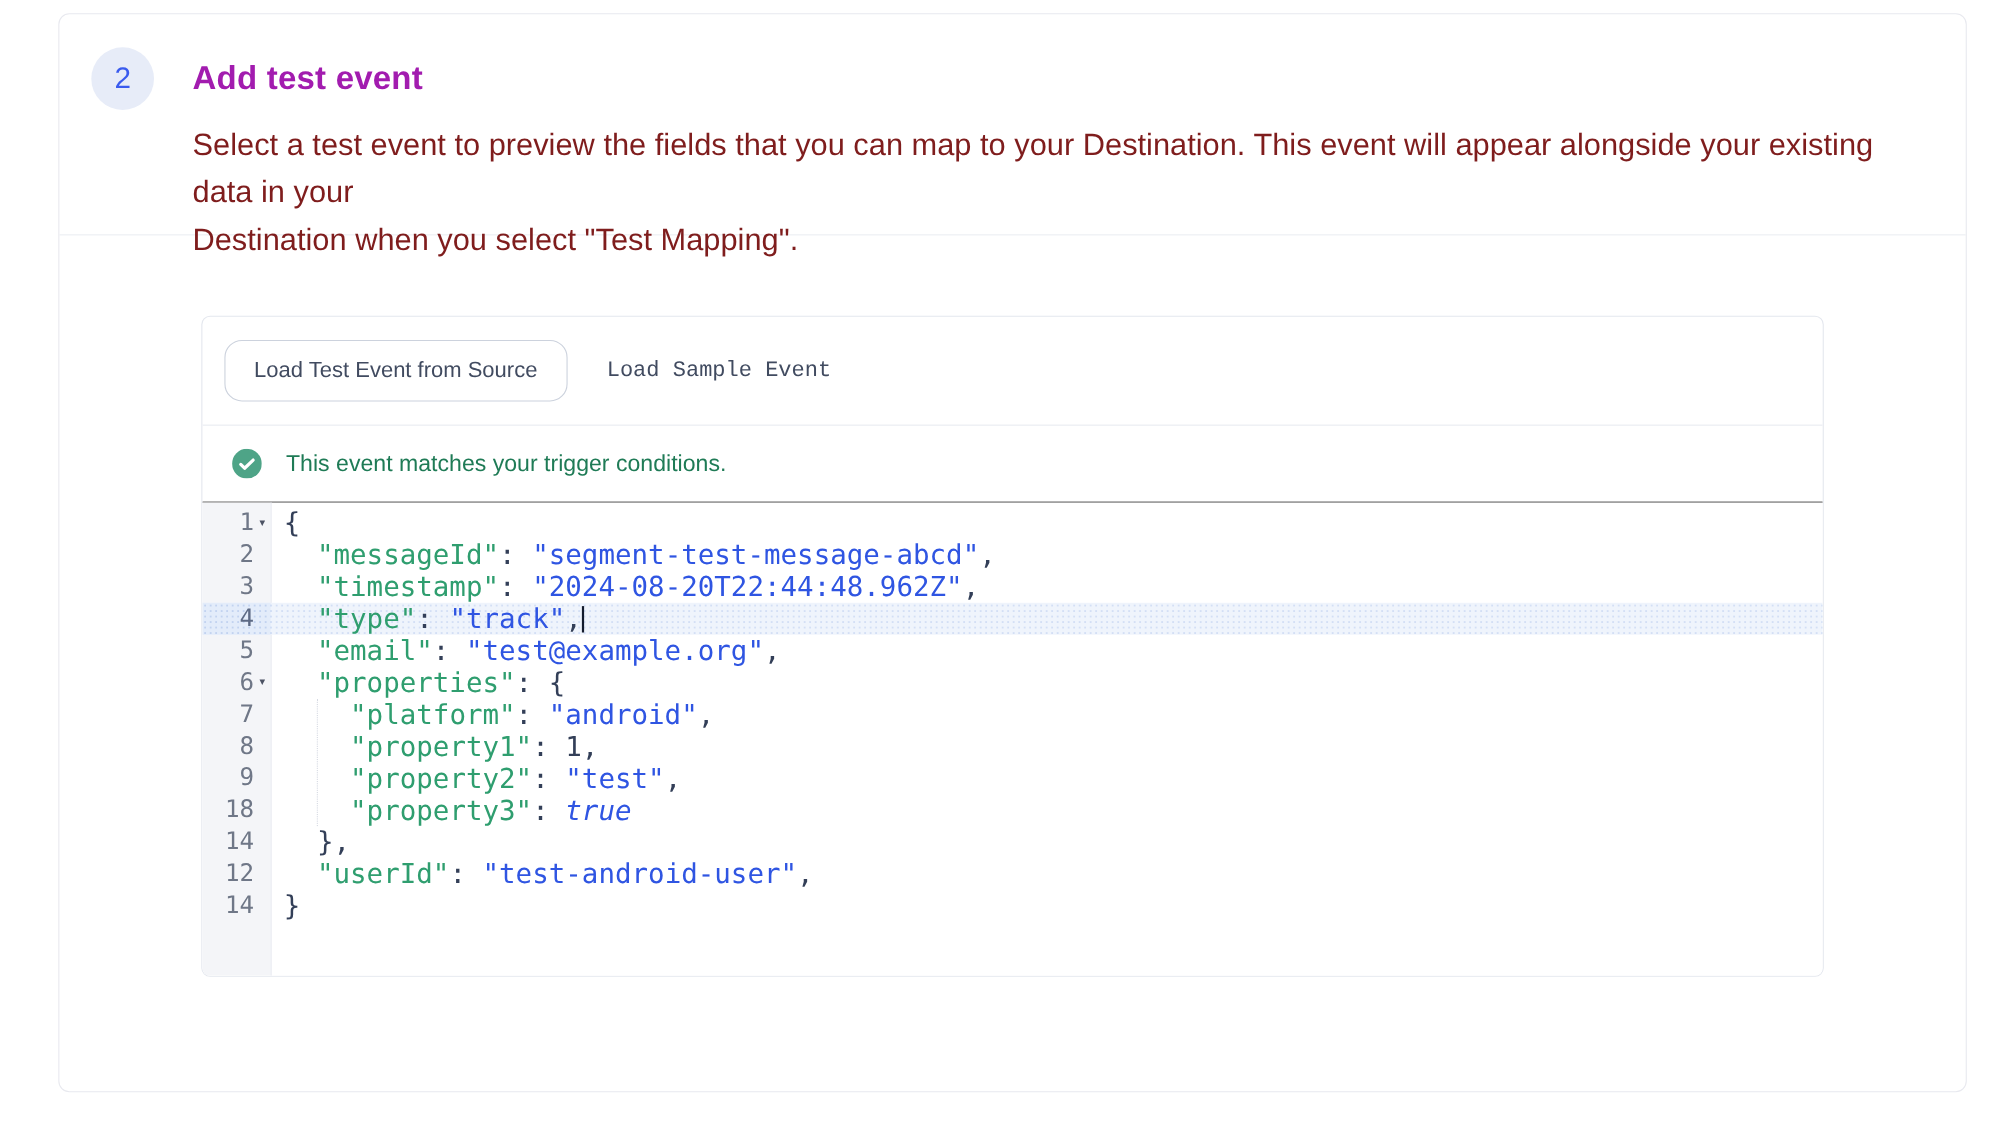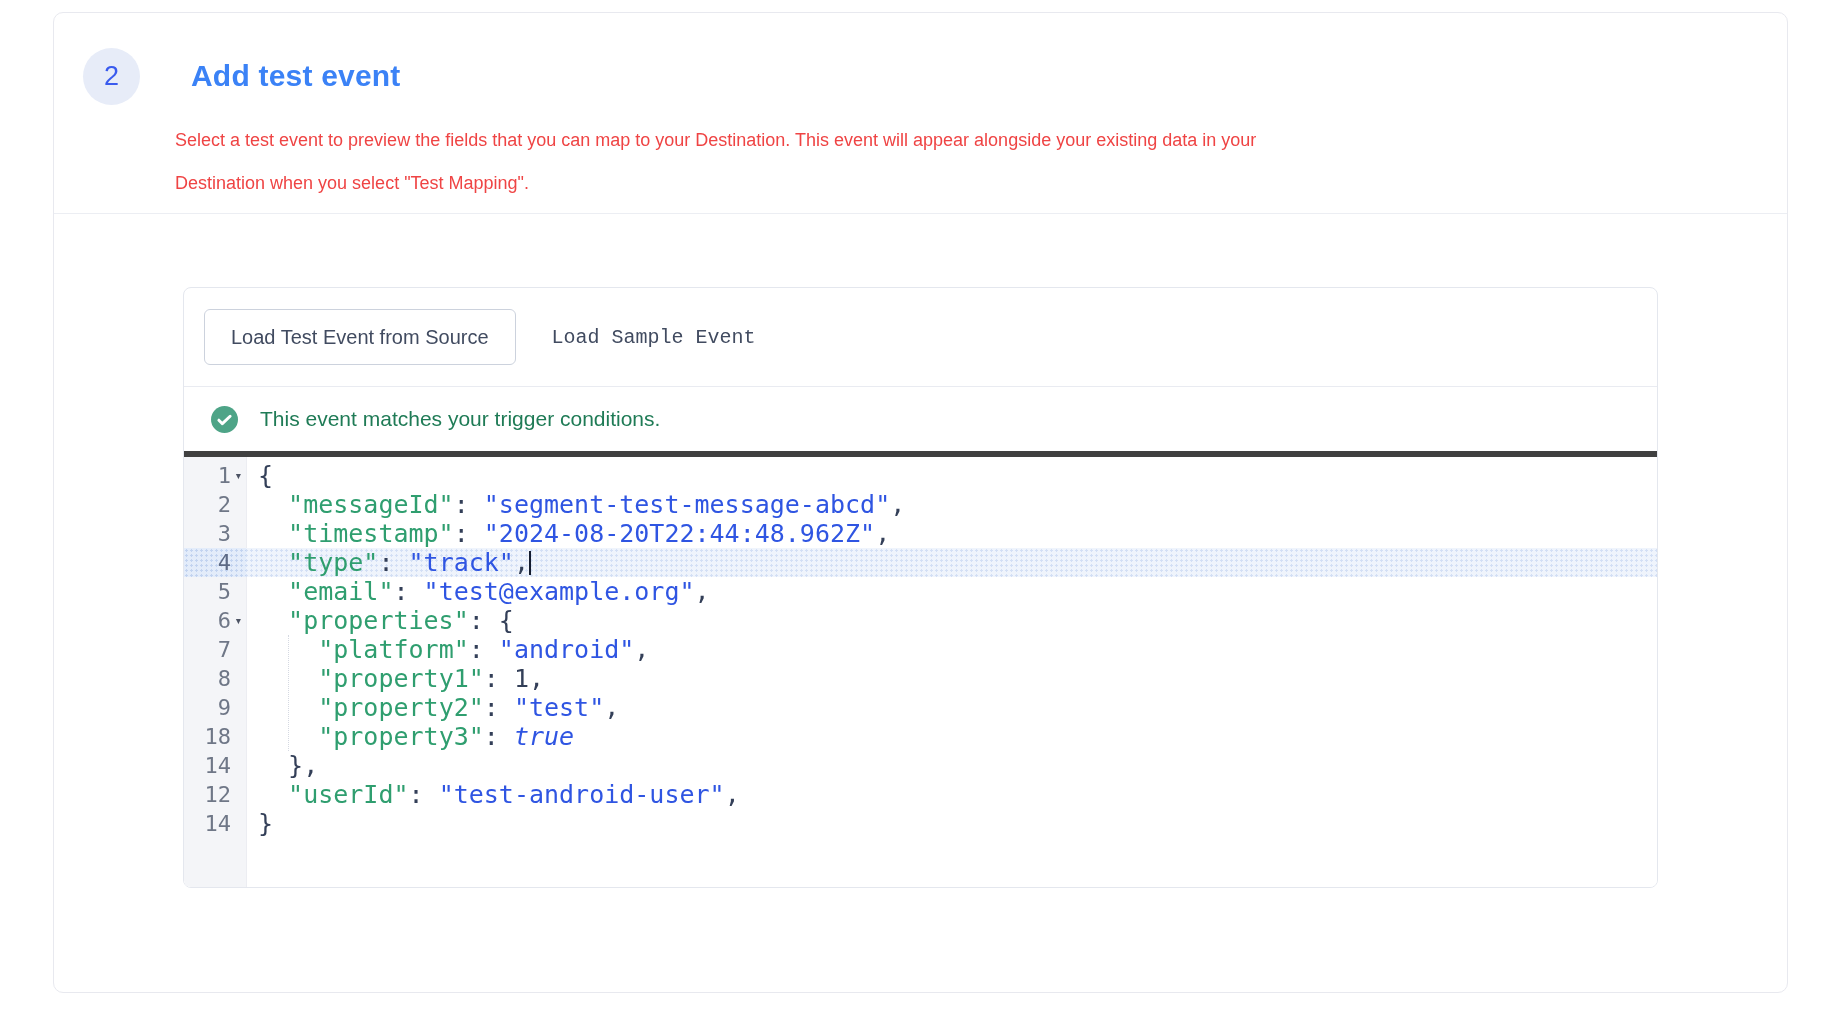--- a/index.html
+++ b/index.html
@@ -11,35 +11,35 @@
     position:absolute;left:53px;top:12px;width:1735px;height:981px;
     background:#fff;border:1px solid #e8e9ef;border-radius:10px;box-sizing:border-box;
   }
   
   .card-header{box-sizing:border-box;height:201px;padding:30px 56px 0 29px;border-bottom:1px solid #eceef3;}
   .step-row{display:flex;align-items:center;gap:35px;}
   .step-badge{
     width:57px;height:57px;border-radius:50%;background:#e7ecf8;color:#3a5bee;
     font-size:27px;font-weight:500;display:flex;align-items:center;justify-content:center;flex:0 0 57px;
   }
-  .step-title{margin:16px;font-size:30px;font-weight:700;color:#3b82f6;letter-spacing:.2px;}
-  .step-desc{margin:10px 0 0 92px;font-size:18px;line-height:43px;color:#ef4444;font-weight:400;}
+  .step-title{margin:0;font-size:30px;font-weight:700;color:#a21caf;letter-spacing:.2px;}
+  .step-desc{margin:10px 0 0 92px;font-size:28px;line-height:43px;color:#7f1d1d;font-weight:400;}
   .desc-line{display:block;}
   
   .card-body{padding:73px 129px 0 129px;}
   .event-panel{border:1px solid #e4e7ee;border-radius:8px;background:#fff;overflow:hidden;}
   .panel-toolbar{height:99px;display:flex;align-items:center;padding:0 20px;border-bottom:1px solid #e9ebf1;box-sizing:border-box;}
   .btn{
     font-family:inherit;font-size:20px;font-weight:500;color:#414b60;background:#fff;
-    height:56px;border:none;border-radius:6px;padding:0 26px;cursor:pointer;white-space:nowrap;
+    height:56px;border:none;border-radius:16px;padding:0 26px;cursor:pointer;white-space:nowrap;
   }
   .btn.outlined{border:1px solid #ccd2dd;}
   .btn.text{margin-left:10px;font-family:Liberation Mono, monospace;}
   
-  .status-row{height:70px;display:flex;align-items:center;padding:0 27px;box-sizing:border-box;border-bottom:6px solid #404040;}
+  .status-row{height:70px;display:flex;align-items:center;padding:0 27px;box-sizing:border-box;border-bottom:1px solid #404040;}
   .status-icon{width:27px;height:27px;display:inline-flex;flex:0 0 27px;}
   .status-icon svg{width:27px;height:27px;display:block;}
   .status-text{margin-left:22px;font-size:21px;font-weight:500;color:#1f7b56;}
   
   .editor{position:relative;height:430px;background:#fff;font-family:"DejaVu Sans Mono","Liberation Mono",monospace;font-size:25px;cursor:text;}
   .gutter-bg{position:absolute;left:0;top:0;bottom:0;width:62px;background:#f4f5f8;border-right:1px solid #ecedf2;}
   .indent-guide{position:absolute;left:104px;top:178px;height:116px;border-left:1px dotted #d5d9e2;}
   .code-rows{position:relative;padding-top:4px;}
   .code-row{display:flex;height:29px;line-height:29px;}
   .gutter-cell{width:62px;flex:0 0 62px;display:flex;box-sizing:border-box;color:#6f7787;font-size:22px;}

